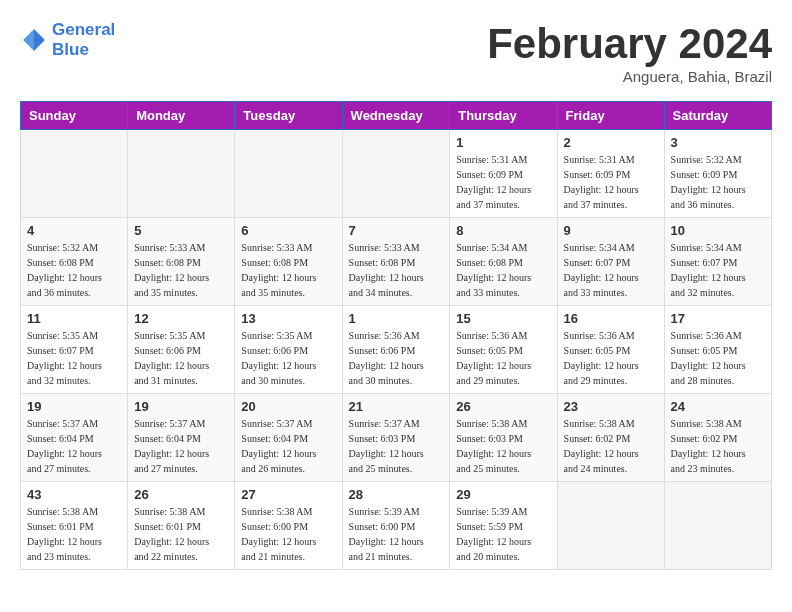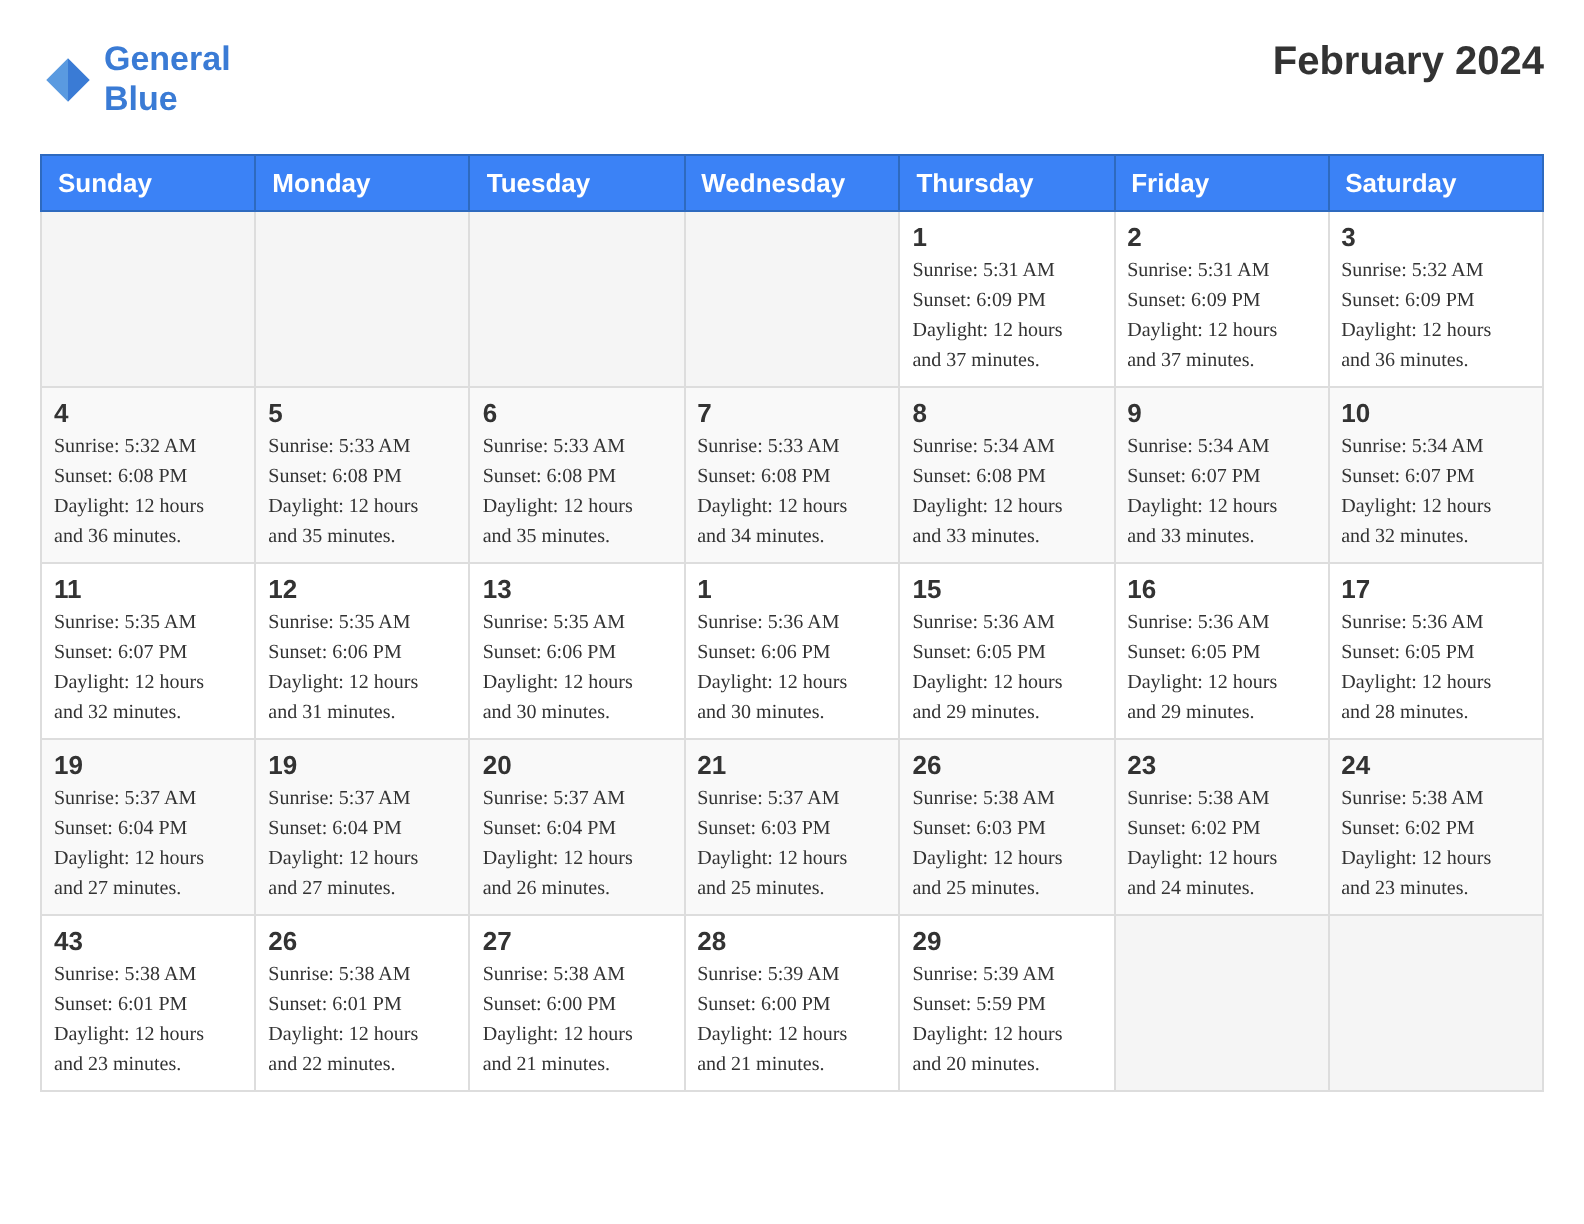--- a/index.html
+++ b/index.html
@@ -31,35 +31,35 @@
       color: #3a7bd5;
     }
     .logo-icon {
       width: 28px;
       height: 28px;
     }
     .title-block {
       text-align: right;
     }
     .month-year {
-      font-size: 20px;
+      font-size: 42px;
       font-weight: bold;
       color: #333;
     }
     .location {
       font-size: 15px;
       color: #555;
     }
     .calendar {
       width: 100%;
       border-collapse: collapse;
       border: 1px solid #ccc;
     }
     .calendar th {
-      background-color: #3b82f6;
+      background-color: #a21caf;
       color: #fff;
       font-size: 13px;
       padding: 6px 8px;
       text-align: left;
       border: 1px solid #2e6abf;
     }
     .calendar td {
       vertical-align: top;
       border: 1px solid #ddd;
       padding: 5px 6px;
@@ -96,20 +96,21 @@
       <polygon points="18,4 32,18 18,32" fill="#3a7bd5"></polygon>
       <polygon points="18,4 4,18 18,32" fill="#5a9ae0"></polygon>
     </svg>
     <div class="logo-text">
       <span>General</span><br>
       <span style="color:#3a7bd5;margin-top:46px;">Blue</span>
     </div>
   </div>
   <div class="title-block">
     <div class="month-year">February 2024</div>
+    <div class="location">Anguera, Bahia, Brazil</div>
   </div>
 </div>
 
 <table class="calendar">
   <thead>
     <tr>
     <th>Sunday</th>
         <th>Monday</th>
         <th>Tuesday</th>
         <th>Wednesday</th>

